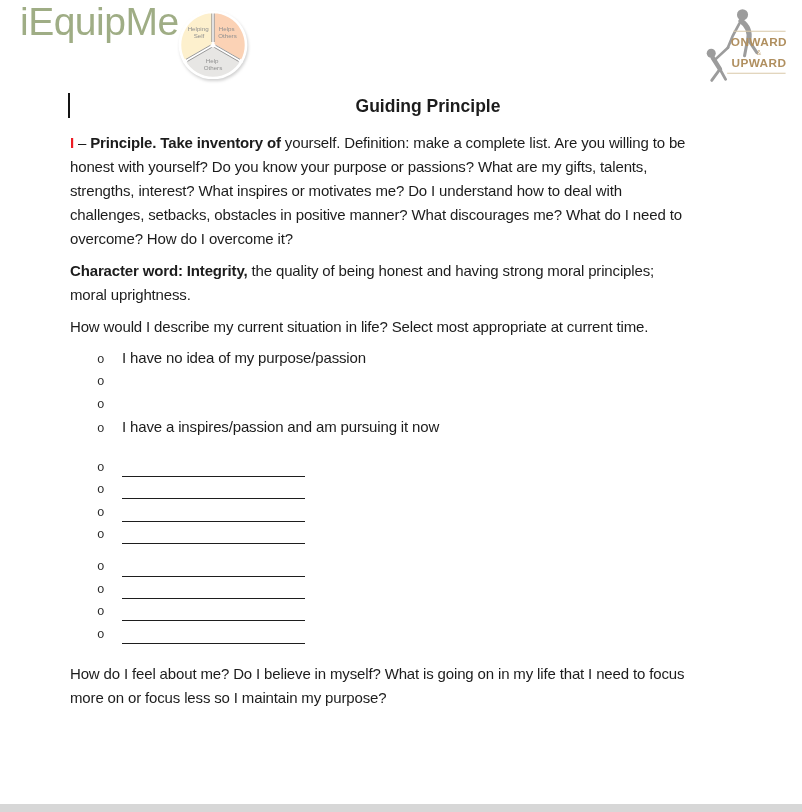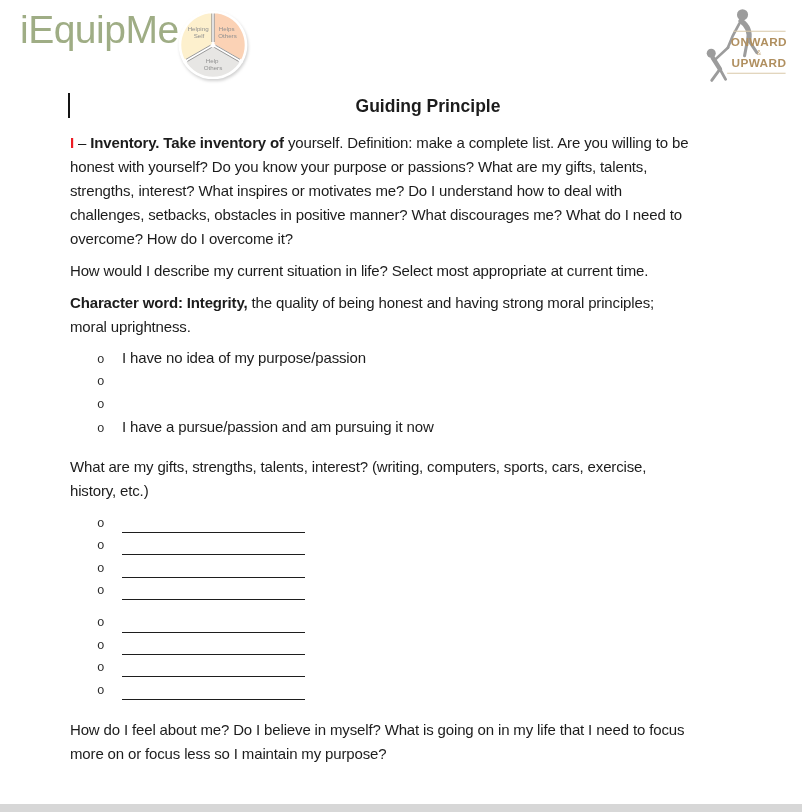--- a/index.html
+++ b/index.html
@@ -5,21 +5,21 @@
   html,body{margin:0;padding:0;}
   body{
     width:802px;height:812px;position:relative;overflow:hidden;
     background:#ffffff;
     font-family:"Liberation Sans",sans-serif;
     color:#1c1c1c;
   }
   
   .header{position:relative;height:94px;}
   .brand{
-    position:absolute;left:20px;top:8px;
+    position:absolute;left:20px;top:0;
     font-size:39px;line-height:44px;color:#9fad85;letter-spacing:-.5px;
   }
   .pie{position:absolute;left:178px;top:9px;filter:drop-shadow(1px 2px 1.5px rgba(0,0,0,.18));}
   .ou-logo{position:absolute;right:12px;top:5px;}
   
   .doc{margin-left:70px;width:716px;font-size:15px;line-height:24px;letter-spacing:-.15px;}
   .doc p{margin:0 0 8px;white-space:pre-line;}
   h1.title{font-size:17.5px;line-height:24px;margin:0 0 13px;position:relative;letter-spacing:0;text-align:center;}
   .cursor{position:absolute;left:-2px;top:-1px;width:1.5px;height:25px;background:#141414;}
   .lead-red{color:#ed1c24;font-weight:bold;}
@@ -90,50 +90,48 @@
     <line x1="32" y1="66.5" x2="89" y2="66.5" stroke="#d9c8a9" stroke-width="1"></line>
   </svg>
 </div>
 
 <div class="doc">
 
   <h1 class="title">
     <span class="cursor"></span><span>Guiding Principle</span>
   </h1>
 
-  <p><span class="lead-red">I</span><span> – </span><span class="lead-bold">Inventory. Take inventory of</span><span> yourself. Definition: make a complete list. Are you willing to be
+  <p><span class="lead-red">I</span><span> – </span><span class="lead-bold">Principle. Take inventory of</span><span> yourself. Definition: make a complete list. Are you willing to be
 honest with yourself? Do you know your purpose or passions? What are my gifts, talents,
 strengths, interest? What inspires or motivates me? Do I understand how to deal with
 challenges, setbacks, obstacles in positive manner? What discourages me? What do I need to
 overcome? How do I overcome it?</span></p>
 
-  <p>How would I describe my current situation in life? Select most appropriate at current time.</p>
-
   <p><span class="lead-bold">Character word: Integrity,</span><span> the quality of being honest and having strong moral principles;
 moral uprightness.</span></p>
+
+  <p>How would I describe my current situation in life? Select most appropriate at current time.</p>
 
   <ul class="blist">
     <li>
       <span class="bullet">o</span>
       <span>I have no idea of my purpose/passion</span>
     </li>
     <li>
       <span class="bullet">o</span>
     </li>
     <li>
       <span class="bullet">o</span>
     </li>
     <li>
       <span class="bullet">o</span>
-      <span>I have a pursue/passion and am pursuing it now</span>
+      <span>I have a inspires/passion and am pursuing it now</span>
     </li>
   </ul>
 
-  <p>What are my gifts, strengths, talents, interest? (writing, computers, sports, cars, exercise,
-history, etc.)</p>
 
   <ul class="blanks">
     <li>
       <span class="bullet">o</span>
       <span class="fill-line"></span>
     </li>
     <li>
       <span class="bullet">o</span>
       <span class="fill-line"></span>
     </li>

